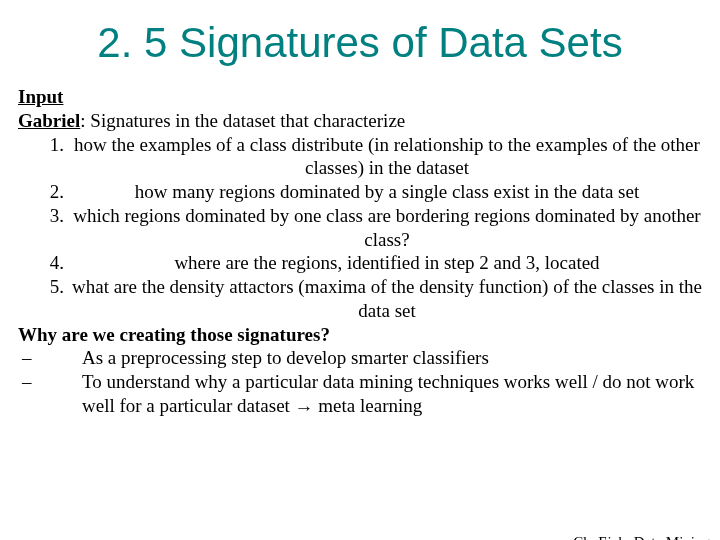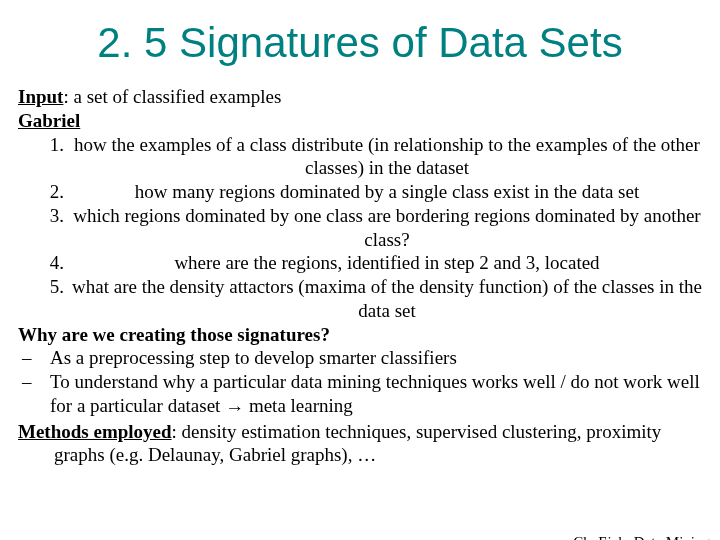--- a/index.html
+++ b/index.html
@@ -57,45 +57,45 @@
   .ol .txt { flex: 1 1 auto; text-align: center; }
   .dash-list .li {
     display: flex;
     margin: 0;
   }
   .dash-list .dash {
     flex: 0 0 28px;
     text-align: left;
     padding-left: 4px;
   }
-  .dash-list .txt { flex: 1 1 auto; }
+  .dash-list .txt { flex: 1 1 auto; margin-left: 32px; }
   .methods { margin-top: 2px; }
   .footer {
     position: absolute;
     right: 10px;
     bottom: 8px;
     font-size: 15px;
   }
   .arrow { font-family: Arial, sans-serif; }
 </style>
 </head>
 <body>
 
 <div class="slide">
   <div class="title">2. 5 Signatures of Data Sets</div>
 
   <div class="content">
 
     <div class="row">
       <span class="label b u">Input</span>
-      <span>: a set of classified examples</span>
     </div>
 
     <div class="row">
       <span class="label b u">Gabriel</span>
+      <span>: Signatures in the dataset that characterize</span>
     </div>
 
     <div class="ol">
       <div class="li">
         <div class="num">1.</div>
         <div class="txt">how the examples of a class distribute (in relationship to the examples of the other classes) in the dataset</div>
       </div>
       <div class="li">
         <div class="num">2.</div>
         <div class="txt">how many regions dominated by a single class exist in the data set</div>
@@ -122,23 +122,20 @@
         <div class="txt">As a preprocessing step to develop smarter classifiers</div>
       </div>
       <div class="li">
         <div class="dash">–</div>
         <div class="txt">
           <span>To understand why a particular data mining techniques works well / do not work well for a particular dataset </span><span class="arrow">→</span><span> meta learning</span>
         </div>
       </div>
     </div>
 
-    <div class="methods" style="padding-left: 36px; text-indent: -36px;">
-      <span class="b u">Methods employed</span><span class="indent-wrap"><span>: density estimation techniques, supervised clustering, proximity graphs (e.g. Delaunay, Gabriel graphs), …</span></span>
-    </div>
     <style>
       .methods { display:block; }
       .methods .indent-wrap { }
       .methods { text-indent: 0; }
     </style>
 
   </div>
 
   <div class="footer">Ch. Eick: Data Mining</div>
 </div>

